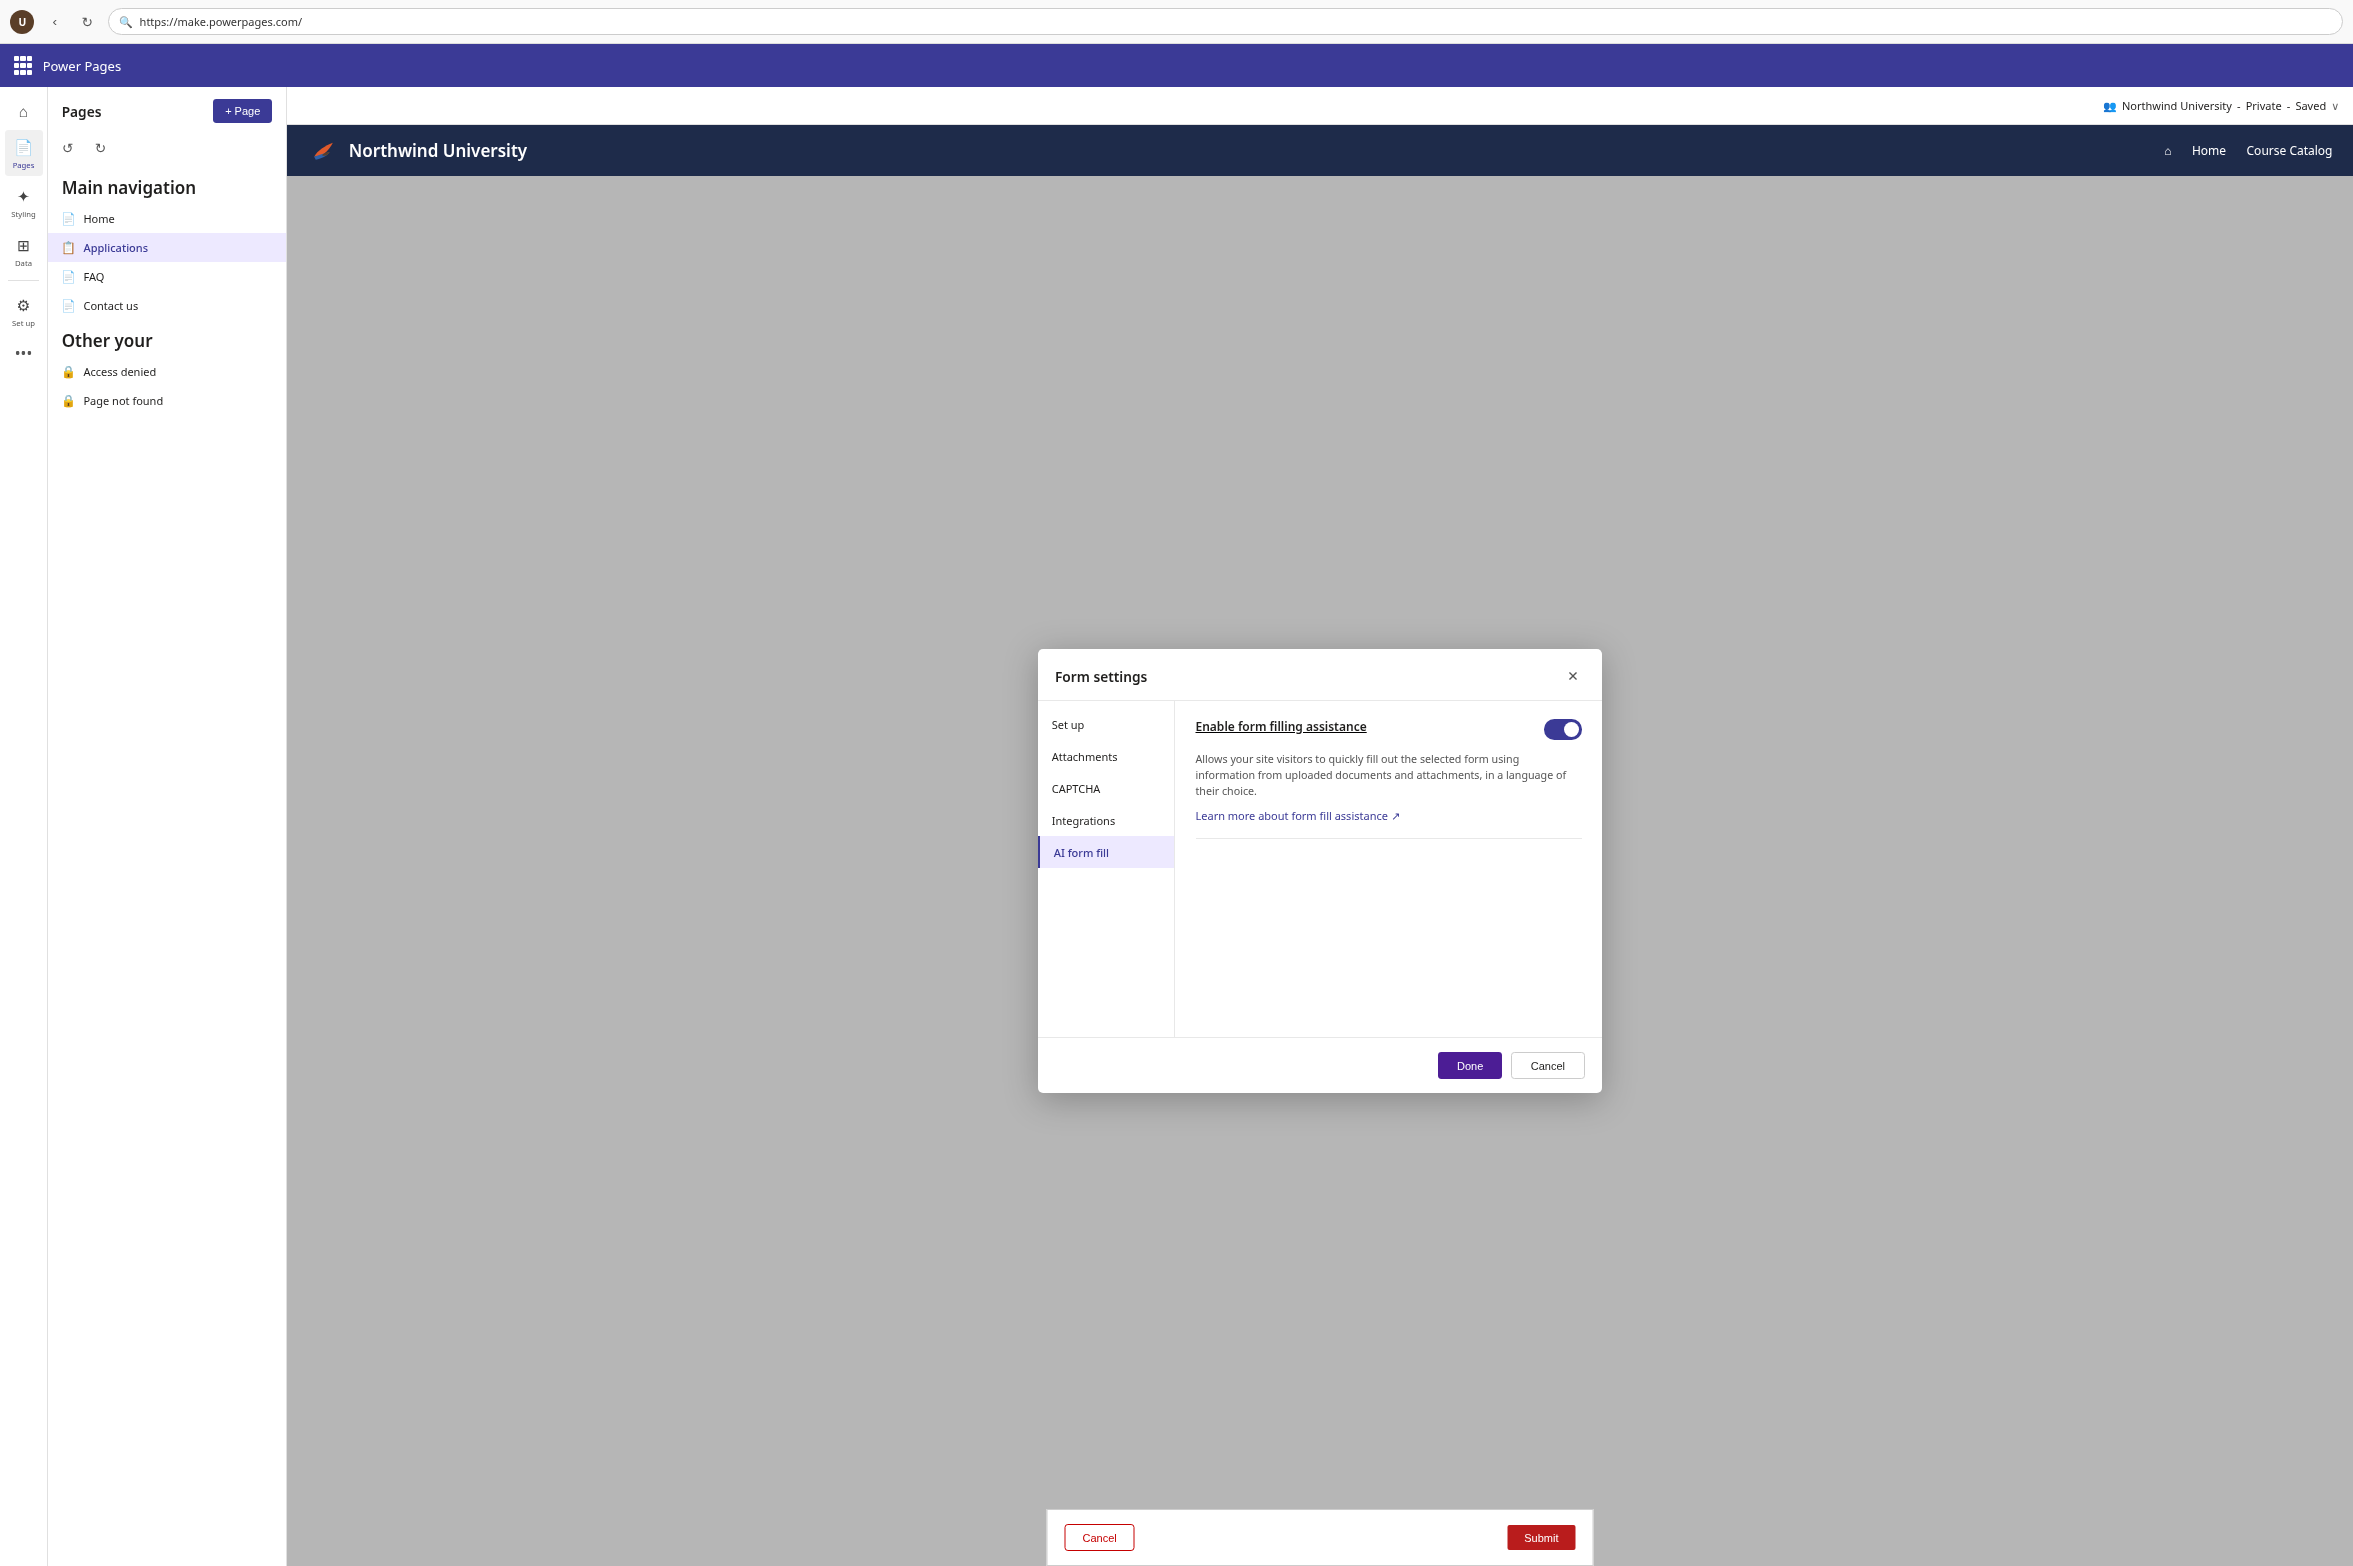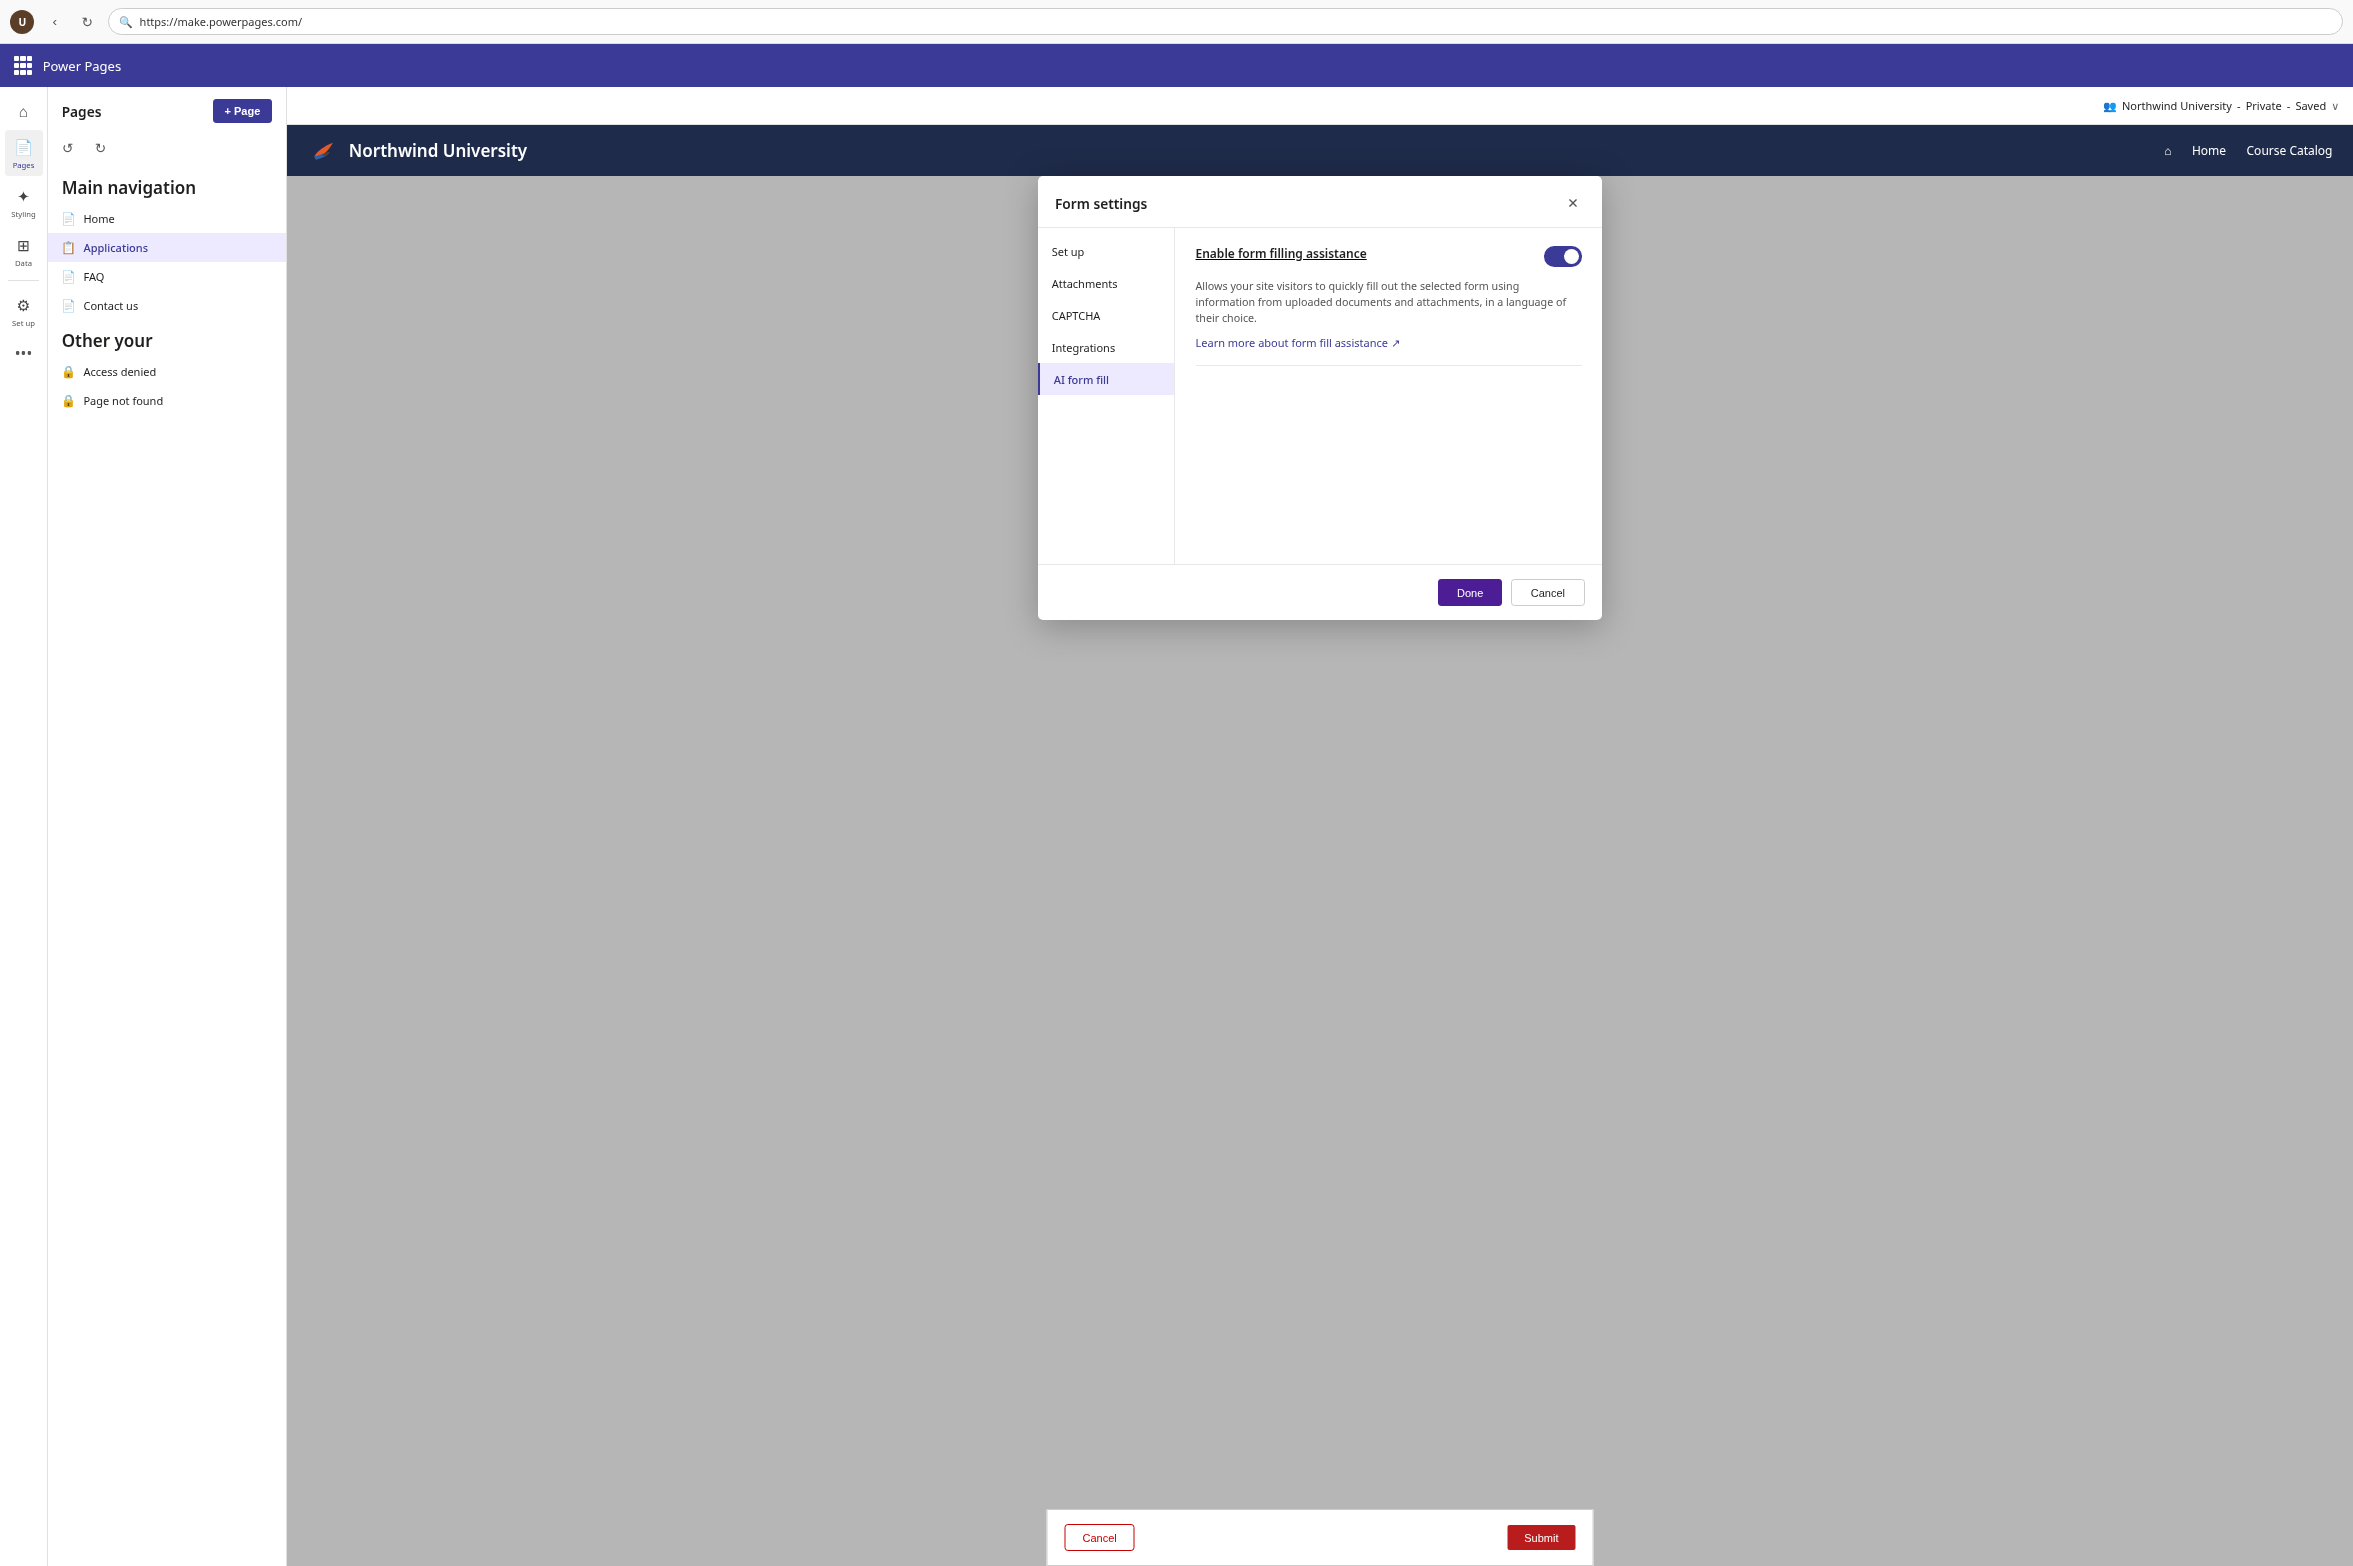--- a/index.html
+++ b/index.html
@@ -127,21 +127,21 @@
       display: flex;
       align-items: center;
       gap: 5.1px;
       background: #3b3a96;
       color: white;
       border: none;
       border-radius: 3.4px;
       padding: 6px 12px;
       cursor: pointer;
       font-size: 11px;
-      font-weight: 700;
+      font-weight: 400;
     }
 
     .toolbar-row {
       display: flex;
       align-items: center;
       padding: 3.4px 6.8px 6.8px;
       gap: 6.8px;
     }
     .toolbar-btn {
       width: 26px; height: 26px;
@@ -286,21 +286,21 @@
       cursor: pointer;
       font-size: 11px;
     }
 
     
     .modal-backdrop {
       position: absolute;
       inset: 0;
       z-index: 20;
       display: flex;
-      align-items: flex-start;
+      align-items: center;
       justify-content: center;
     }
     .modal {
       background: white;
       border-radius: 5.1px;
       box-shadow: 0 6.8px 34px rgba(0,0,0,0.25);
       width: 564px;
       min-height: 444px;
       display: flex;
       flex-direction: column;

